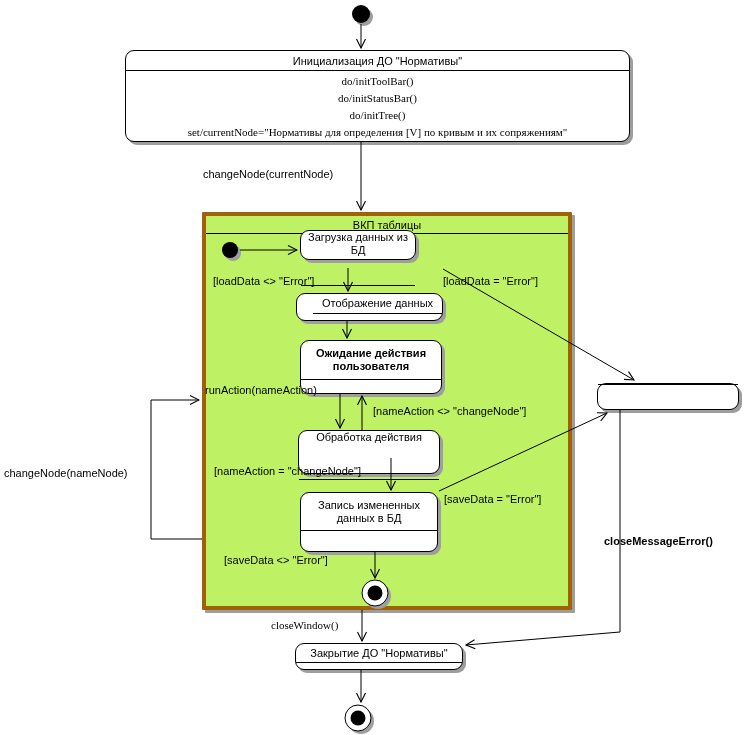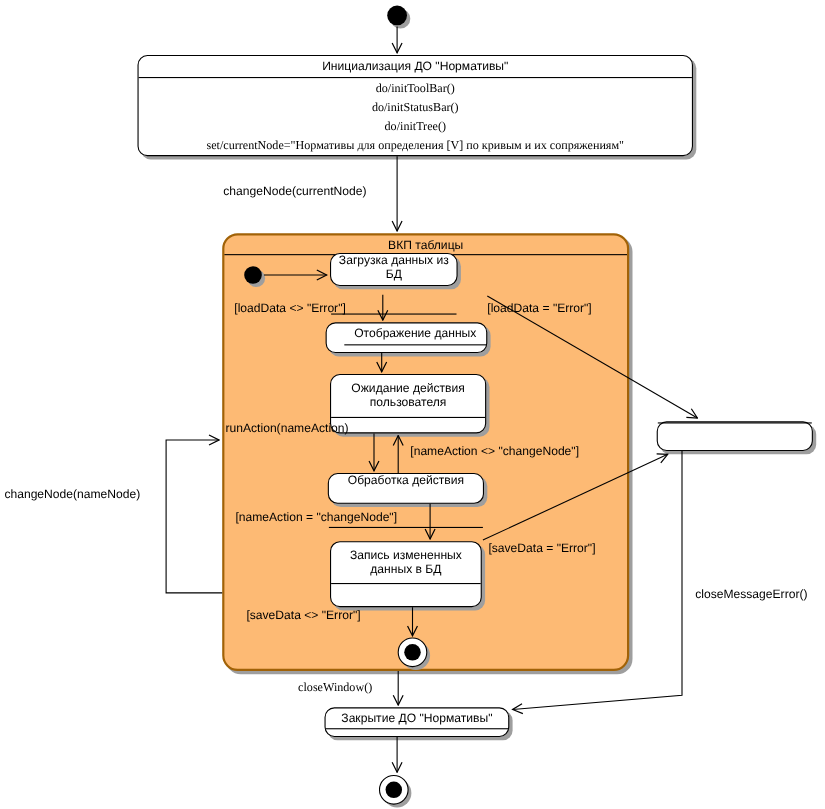--- a/index.html
+++ b/index.html
@@ -17,21 +17,21 @@
     text-align:center;padding:0 4px;line-height:13px;
   }
   .state-strip{border-top:1px solid #000;}
   .strip-6{height:6px;} .strip-13{height:13px;} .strip-20{height:20px;}
   
   .init-title{height:19px;border-bottom:1px solid #000;display:flex;align-items:center;justify-content:center;}
   .init-actions{flex:1;display:flex;flex-direction:column;padding:1px 2px;}
   .init-action{flex:1;display:flex;align-items:center;justify-content:center;white-space:nowrap;font-family:Liberation Serif, serif;}
   
   .composite{
-    position:absolute;background:#fdba74;border:2px solid #a16207;border-radius:14px;
+    position:absolute;background:#bef264;border:4px solid #a16207;border-radius:1px;
     box-shadow:3px 3px 0 0 #9e9e9e;box-sizing:border-box;
   }
   .composite-title{height:17px;border-bottom:1px solid #000;display:flex;align-items:center;justify-content:center;}
   
   .tlabel{position:absolute;white-space:nowrap;line-height:13px;}
   
   #edges{position:absolute;left:0;top:0;z-index:30;pointer-events:none;}
   .box-layer{position:absolute;left:0;top:0;width:750px;height:735px;z-index:5;}
 </style>
 </head>
@@ -58,26 +58,26 @@
     <div class="state" style="left:300px;top:230px;width:116px;height:30px;gap:28px;">
       <div class="state-name">Загрузка данных из БД</div>
       <div class="state-strip strip-6"></div>
     </div>
 
     <div class="state" style="left:296px;top:293px;width:147px;height:28px;padding-left:16px;">
       <div class="state-name">Отображение данных</div>
       <div class="state-strip strip-6"></div>
     </div>
 
-    <div class="state" style="left:300px;top:340px;width:142px;height:54px;">
+    <div class="state" style="left:300px;top:340px;width:142px;height:54px;font-weight:bold;">
       <div class="state-name">Ожидание действия пользователя</div>
       <div class="state-strip strip-13"></div>
     </div>
 
-    <div class="state" style="left:298px;top:430px;width:142px;height:28px;gap:35px;">
+    <div class="state" style="left:298px;top:430px;width:142px;height:44px;gap:35px;">
       <div class="state-name">Обработка действия</div>
       <div class="state-strip strip-6"></div>
     </div>
 
     <div class="state" style="left:300px;top:492px;width:138px;height:60px;">
       <div class="state-name">Запись измененных данных в БД</div>
       <div class="state-strip strip-20"></div>
     </div>
 
     <div class="state" style="left:597px;top:383px;width:142px;height:27px;">
@@ -90,23 +90,23 @@
     </div>
 
     <div class="tlabel" style="left:203px;top:168px;">changeNode(currentNode)</div>
     <div class="tlabel" style="left:213px;top:275px;">[loadData &lt;&gt; "Error"]</div>
     <div class="tlabel" style="left:443px;top:275px;">[loadData = "Error"]</div>
     <div class="tlabel" style="left:205px;top:384px;">runAction(nameAction)</div>
     <div class="tlabel" style="left:373px;top:405px;">[nameAction &lt;&gt; "changeNode"]</div>
     <div class="tlabel" style="left:214px;top:465px;">[nameAction = "changeNode"]</div>
     <div class="tlabel" style="left:444px;top:493px;">[saveData = "Error"]</div>
     <div class="tlabel" style="left:224px;top:554px;">[saveData &lt;&gt; "Error"]</div>
-    <div class="tlabel" style="left:4px;top:444px;text-align:center;">changeNode(nameNode)</div>
+    <div class="tlabel" style="left:4px;top:467px;text-align:center;">changeNode(nameNode)</div>
     <div class="tlabel" style="left:271px;top:619px;font-family:Liberation Serif, serif;">closeWindow()</div>
-    <div class="tlabel" style="left:632px;top:535px;">closeMessageError()</div>
+    <div class="tlabel" style="left:604px;top:535px;font-weight:bold;">closeMessageError()</div>
   </div>
 
   <svg id="edges" width="750" height="735" viewBox="0 0 750 735">
     <defs>
       <marker id="arr" viewBox="0 0 12 12" refX="11" refY="6" markerWidth="12" markerHeight="12" orient="auto" markerUnits="userSpaceOnUse">
         <path d="M2,1.5 L11,6 L2,10.5" fill="none" stroke="#000" stroke-width="1.1"></path>
       </marker>
     </defs>
 
     <circle cx="364" cy="17" r="9" fill="#9e9e9e"></circle>

